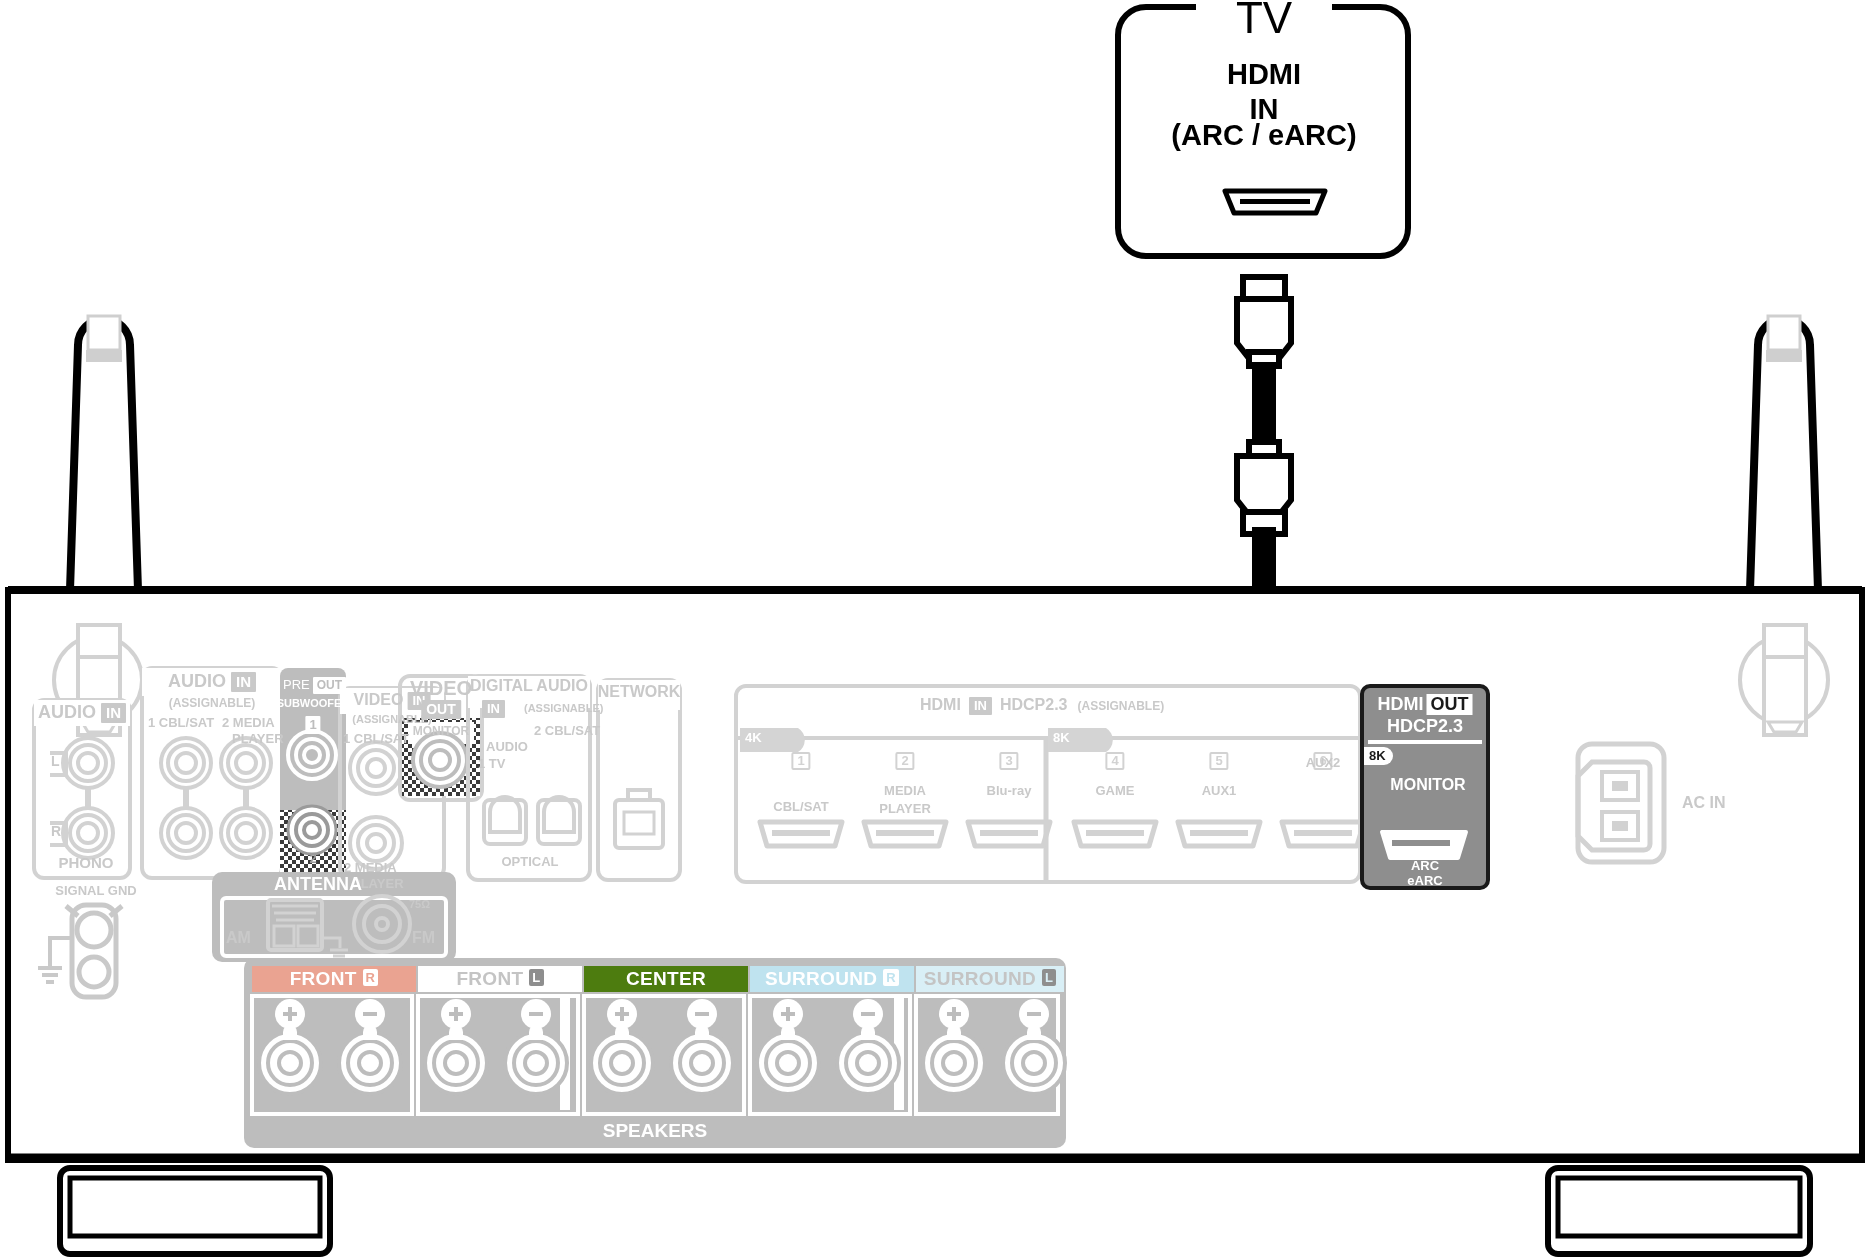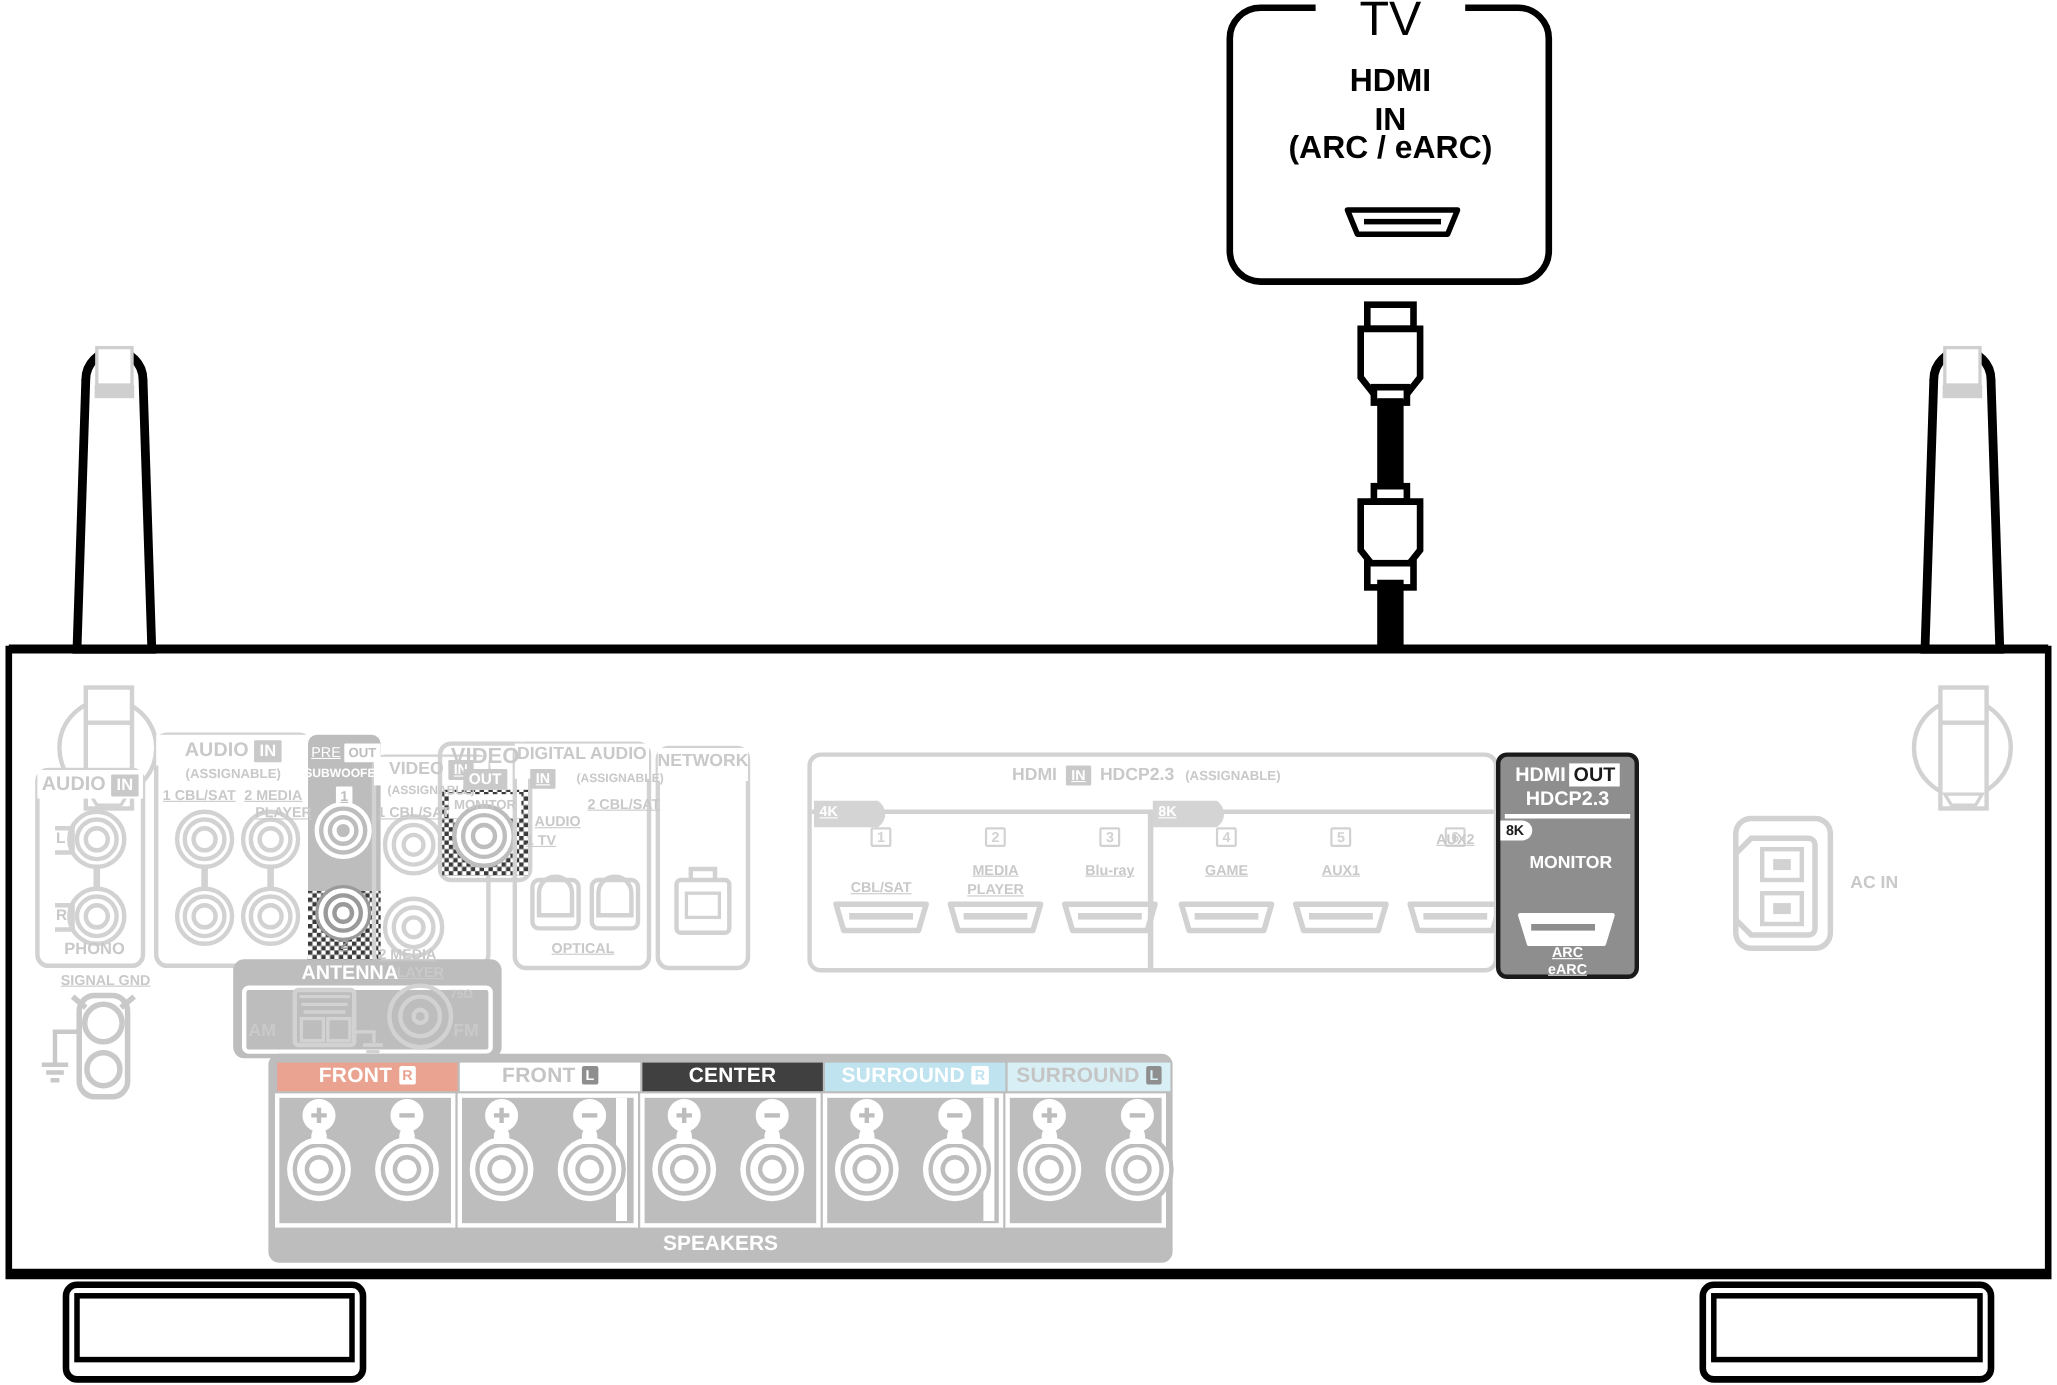--- a/index.html
+++ b/index.html
@@ -39,21 +39,21 @@
   .ctr { transform: translateX(-50%); }
 
   
   .tv-title { font-size: 44px; color: #000; font-weight: 400; }
   .tv-line  { font-size: 29px; color: #000; font-weight: 700; }
 
   
   .sk        { color: #c9c9c9; font-weight: 700; }
   .sk-11     { font-size: 11px; }
   .sk-12     { font-size: 12px; }
-  .sk-13     { font-size: 13px; text-decoration: underline; }
+  .sk-13     { font-size: 13px; }
   .sk-14     { font-size: 14px; }
   .sk-15     { font-size: 15px; }
   .sk-16     { font-size: 16px; }
   .sk-18     { font-size: 18px; }
   .sk-20     { font-size: 20px; }
 
   
   .chip {
     background: #c9c9c9;
     color: #ffffff;
@@ -629,21 +629,21 @@
 <div class="tx sk sk-16" style="left:1682px; top:795px;text-align:right;">AC IN</div>
 
 <div class="spkbar" style="left:252px; top:966px; width:164px; background:#eaa391; color:#ffffff;">
   <span>FRONT</span>
   <span class="spk-sq-filled"><i>R</i></span>
 </div>
 <div class="spkbar" style="left:418px; top:966px; width:164px; background:#ffffff; color:#c4c4c4;">
   <span>FRONT</span>
   <span class="spk-sq-filled" style="color:#8e8e8e;"><i style="color:#ffffff;">L</i></span>
 </div>
-<div class="spkbar" style="left:584px; top:966px; width:164px; background:#404040; color:#ffffff;">
+<div class="spkbar" style="left:584px; top:966px; width:164px; background:#4d7c0f; color:#ffffff;">
   <span>CENTER</span>
 </div>
 <div class="spkbar" style="left:750px; top:966px; width:164px; background:#bfe3ef; color:#ffffff;">
   <span>SURROUND</span>
   <span class="spk-sq-filled cy"><i>R</i></span>
 </div>
 <div class="spkbar" style="left:916px; top:966px; width:148px; background:#d9eff6; color:#c4c4c4;">
   <span>SURROUND</span>
   <span class="spk-sq-filled" style="color:#8e8e8e;"><i style="color:#d9eff6;">L</i></span>
 </div>

